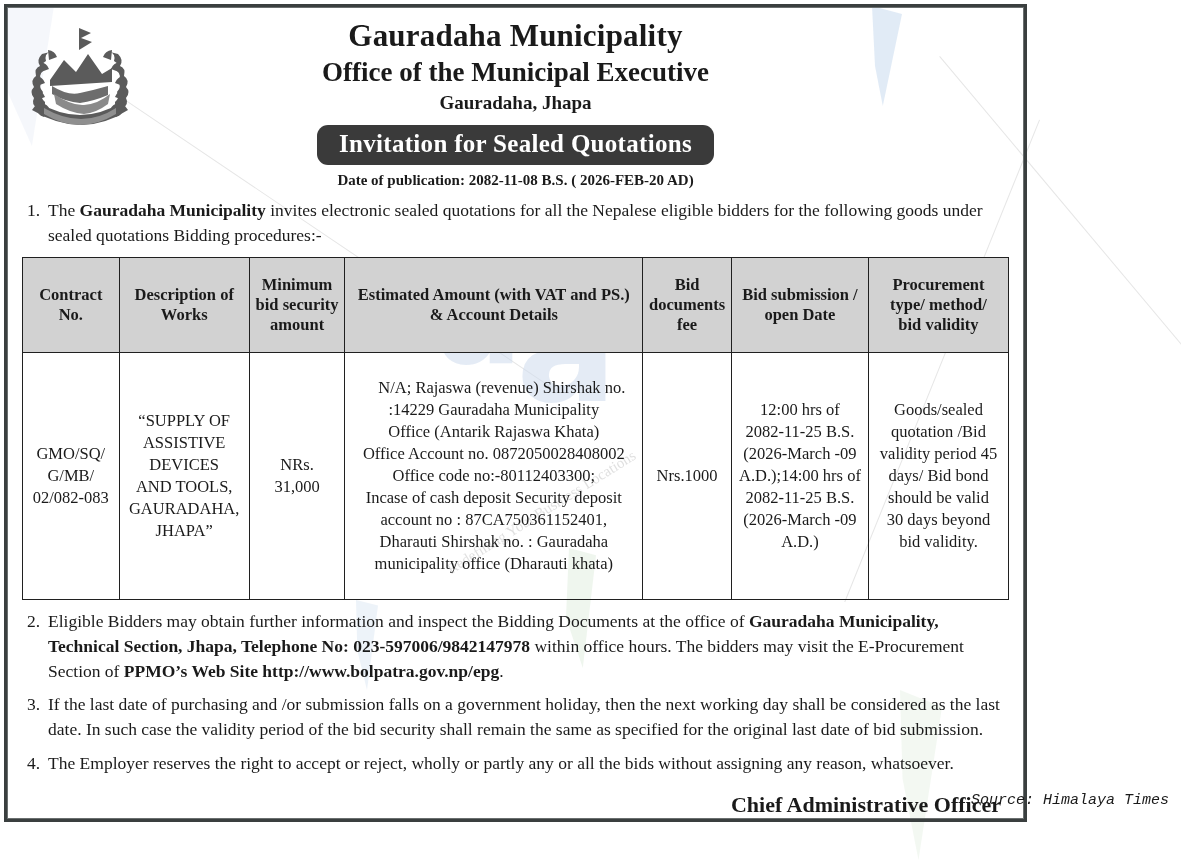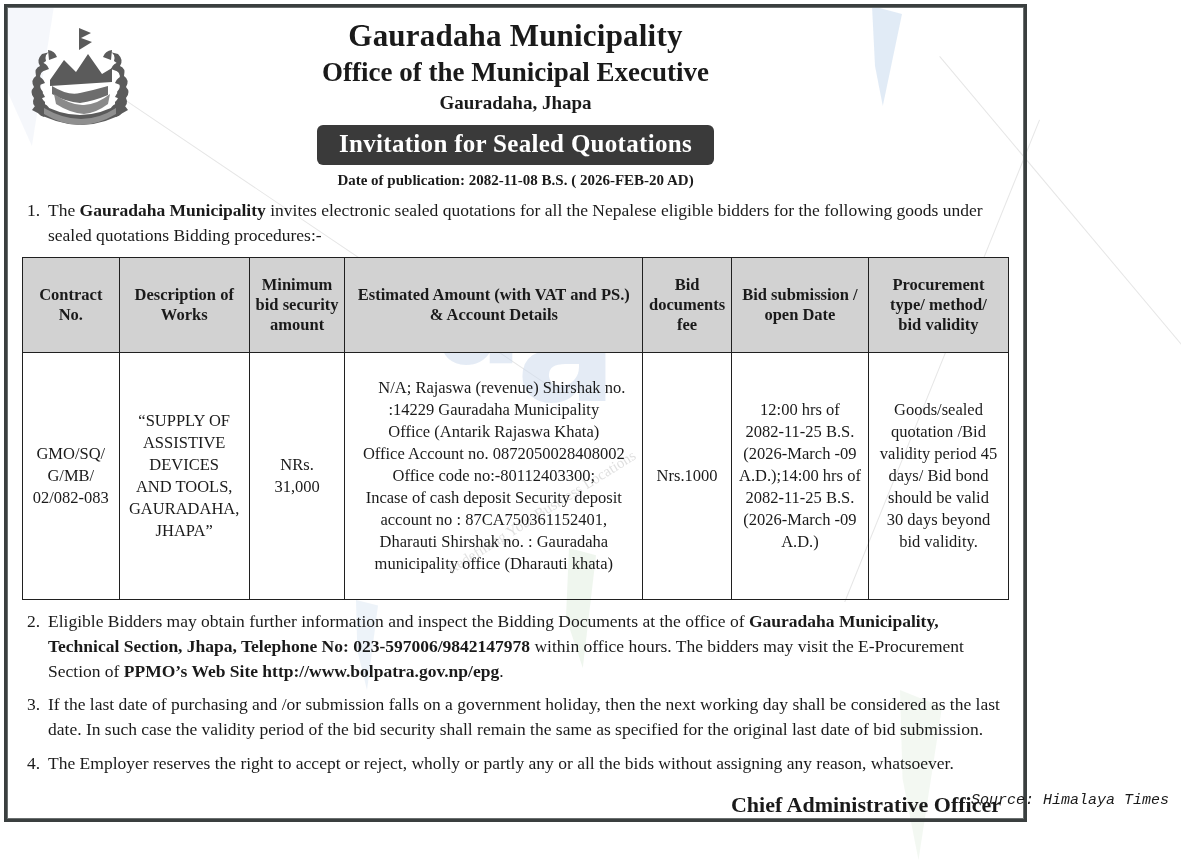--- a/index.html
+++ b/index.html
@@ -98,21 +98,21 @@
     font-weight: 700;
     line-height: 1.3;
     margin: 3px 0 0 0;
   }
   #title-banner {
     display: inline-block;
     margin: 9px 0 0 0;
     padding: 5px 22px 7px 22px;
     background: #3a3a3a;
     color: #ffffff;
-    border-radius: 6px;
+    border-radius: 11px;
     font-size: 25px;
     font-weight: 700;
     letter-spacing: .3px;
   }
   #pubdate {
     font-size: 15px;
     font-weight: 700;
     margin: 7px 0 0 0;
   }
 

